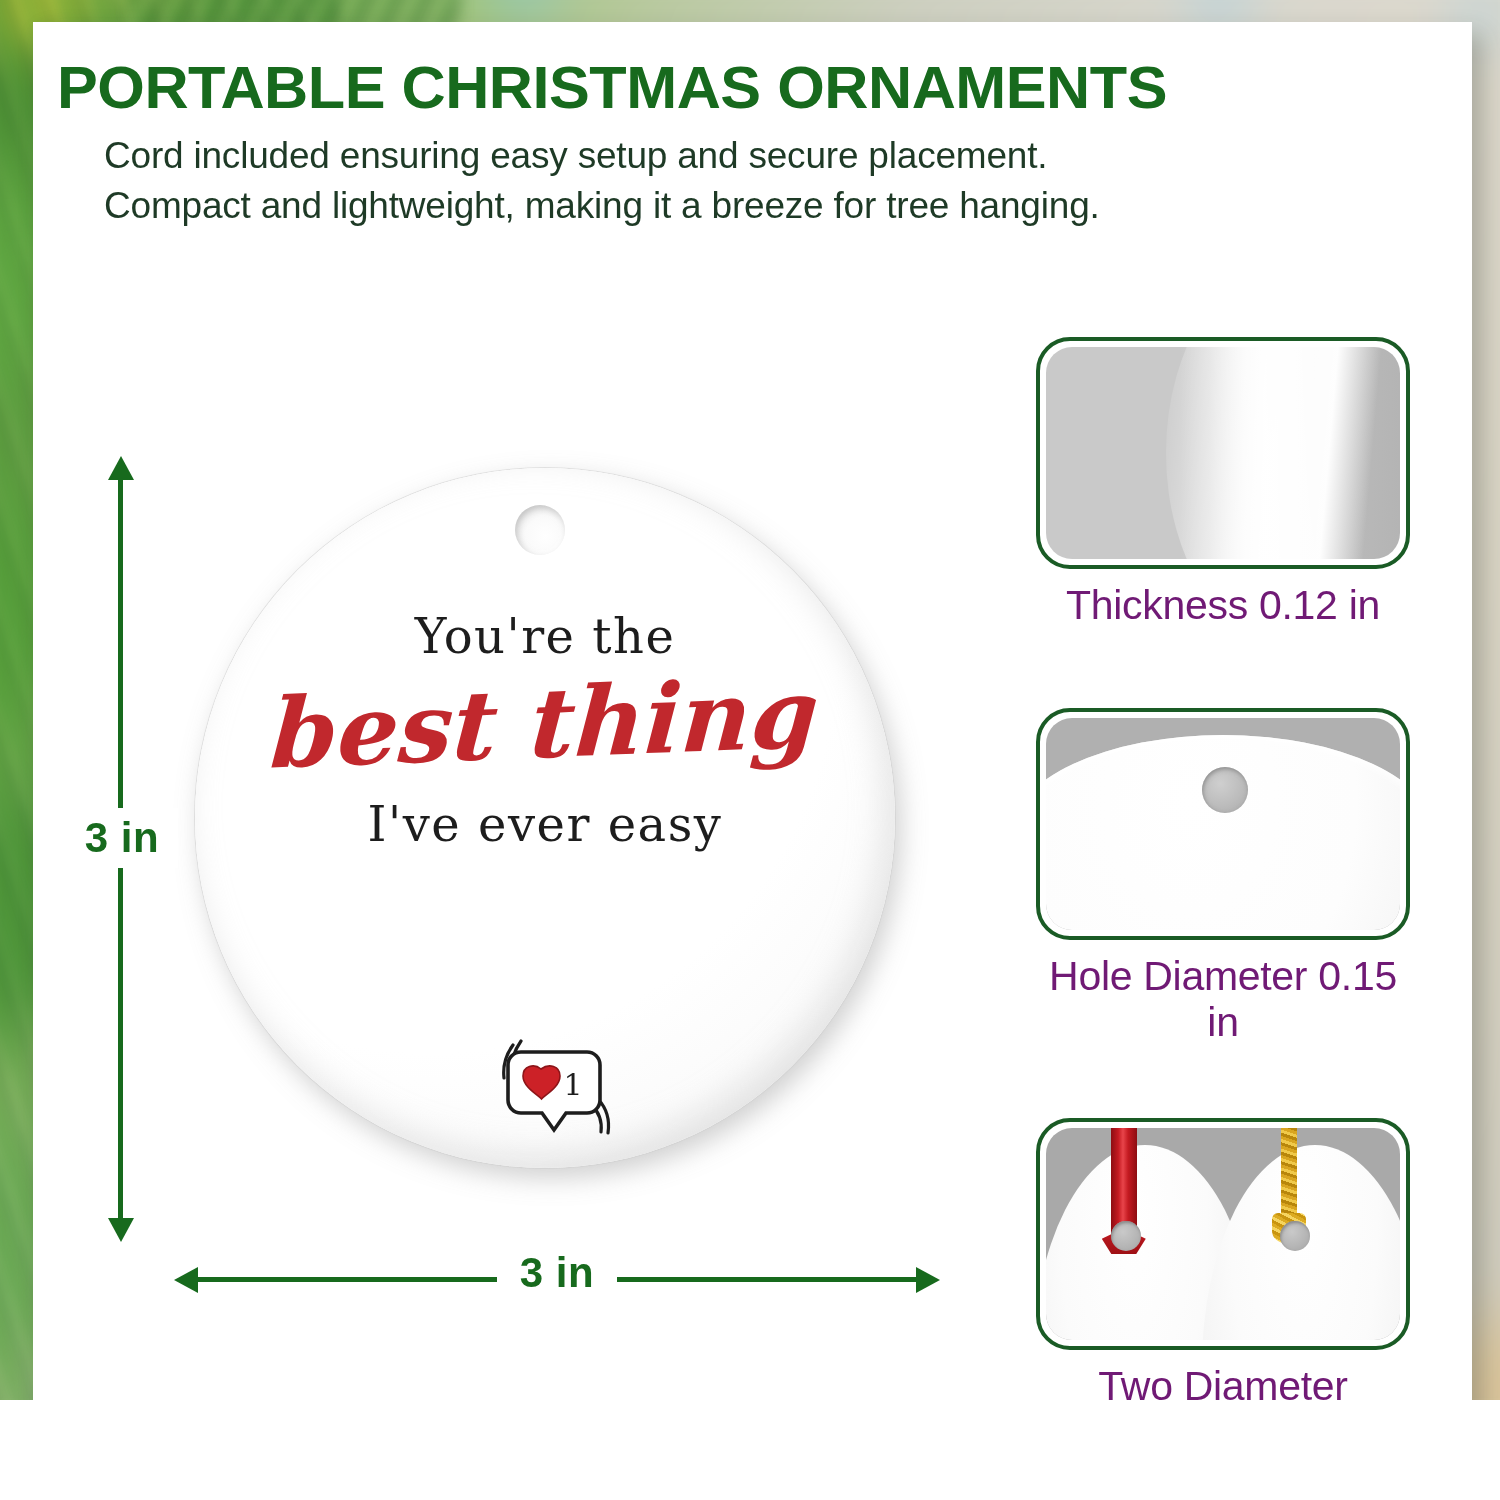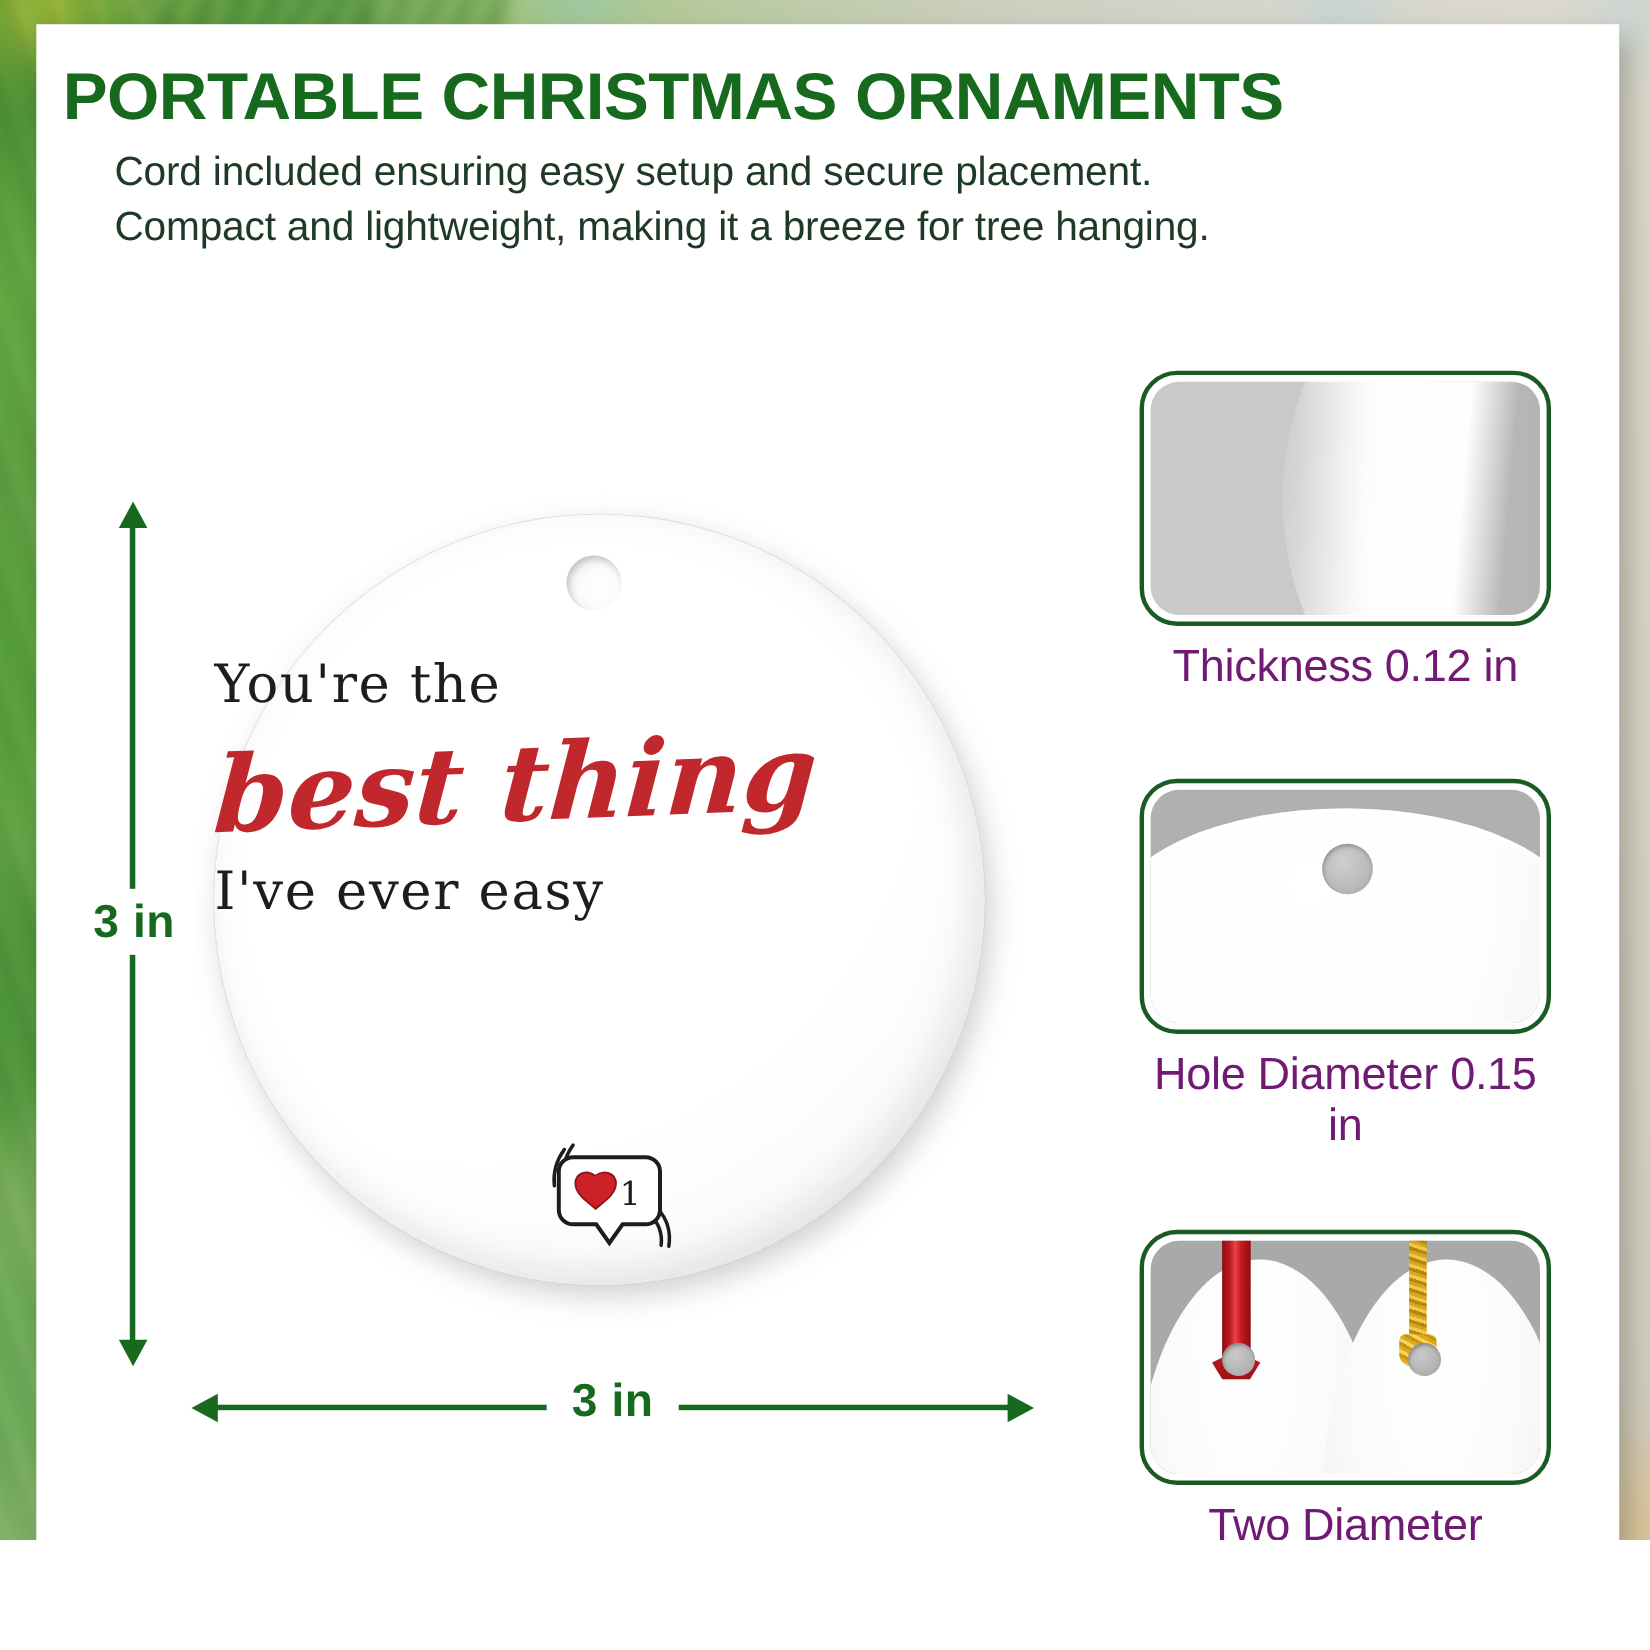--- a/index.html
+++ b/index.html
@@ -137,25 +137,26 @@
     background: radial-gradient(circle at 60% 62%, #ffffff 0%, #fafafa 45%, #ededed 75%, #e1e1e1 100%);
     box-shadow:
       inset 2px 3px 6px rgba(160,160,160,.55),
       inset -2px -2px 5px rgba(255,255,255,.9),
       0 1px 2px rgba(255,255,255,.6);
   }
 
   .orn-text {
     position: absolute;
     left: 195px;
-    top: 470px;
+    top: 484px;
     width: 700px;
     height: 700px;
     display: flex;
     flex-direction: column;
+    align-items: center;
     justify-content: flex-start;
     padding-top: 128px;
     box-sizing: border-box;
     pointer-events: none;
   }
   .tl {
     font-family: "DejaVu Serif", serif;
     font-size: 48px;
     color: #1d1d1d;
     letter-spacing: 1.5px;

